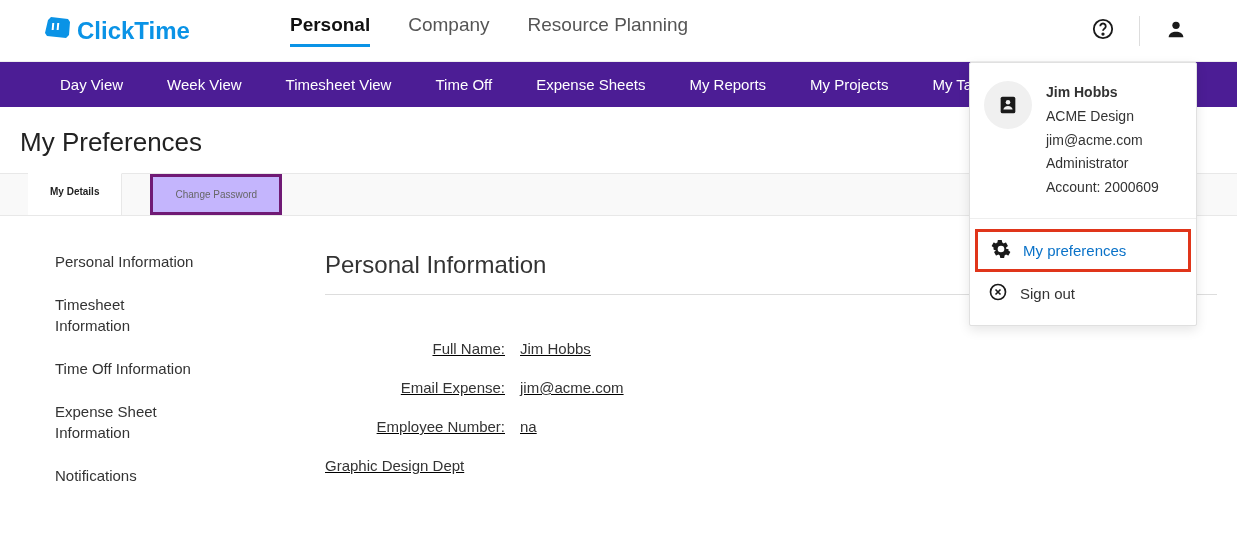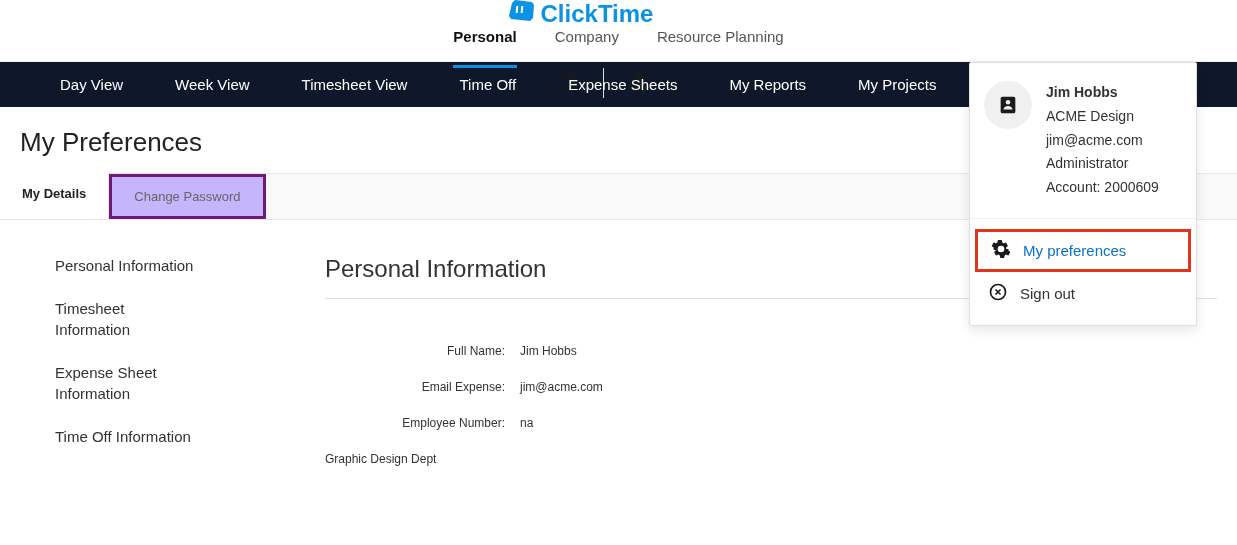--- a/index.html
+++ b/index.html
@@ -1,45 +1,45 @@
 <!DOCTYPE html>
 <html><head>
   <meta charset="utf-8">
   <style>
     * { margin: 0; padding: 0; box-sizing: border-box; }
     body { font-family: -apple-system, BlinkMacSystemFont, 'Segoe UI', Arial, sans-serif; background: #fff; width: 1237px; height: 545px; overflow: hidden; position: relative; }
     
-    .top-header { display: flex; align-items: center; height: 62px; padding: 0 20px; border-bottom: 1px solid #eee; flex-direction: column; }
+    .top-header { display: flex; align-items: center; height: 62px; padding: 0 20px; border-bottom: 1px solid #eee; }
     .logo { display: flex; align-items: center; color: #0a93e6; font-size: 24px; font-weight: 700; margin-right: 100px; margin-left: 25px; }
     .logo-icon { margin-right: 6px; }
     .top-nav { display: flex; gap: 38px; flex: 1; }
-    .top-nav-item { color: #555; font-size: 15px; cursor: pointer; padding-bottom: 20px; }
+    .top-nav-item { color: #555; font-size: 19px; cursor: pointer; padding-bottom: 8px; }
     .top-nav-item.active { color: #111; font-weight: 600; border-bottom: 3px solid #0a93e6; }
     .top-right { display: flex; align-items: center; gap: 25px; margin-right: 30px; }
     .divider-v { width: 1px; height: 30px; background: #ddd; }
     
-    .blue-bar { background: #0f172a; color: #fff; display: flex; align-items: center; height: 45px; padding: 14px 30px; gap: 8px; }
+    .blue-bar { background: #4c1d95; color: #fff; display: flex; align-items: center; height: 45px; padding: 14px 30px; gap: 0; }
     .blue-nav-item { color: #fff; font-size: 15px; padding: 0 22px; font-weight: 500; cursor: pointer; }
     
     .page-title-bar { padding: 20px 0 15px 20px; }
     .page-title { font-size: 26px; color: #222; font-weight: 400; }
     
     .tabs-bar { display: flex; border-top: 1px solid #e8e8e8; border-bottom: 1px solid #e8e8e8; background: #f9f9f9; }
-    .tab { padding: 12px 22px; color: #666; font-size: 13px; cursor: pointer; background: #f9f9f9; }
+    .tab { padding: 12px 22px; color: #666; font-size: 10px; cursor: pointer; background: #f9f9f9; margin-left: 28px; }
     .tab.active { background: #fff; color: #222; font-weight: 600; border-top: 1px solid #fff; margin-top: -1px; border-right: 1px solid #e8e8e8;}
     .tab.highlighted { border: 3px solid #701a75; background: #c4b5fd; text-align: right; }
     
     .content-area { display: flex; padding: 35px 20px 0 55px; }
     .sidebar { width: 220px; }
     .sidebar-item { color: #333; font-size: 15px; margin-bottom: 22px; cursor: pointer; line-height: 1.4; max-width: 140px; }
     
     .main-content { flex: 1; padding-left: 50px; }
     .section-title { font-size: 24px; color: #333; font-weight: 400; margin-bottom: 15px; }
     .section-divider { border-bottom: 1px solid #ddd; margin-bottom: 45px; }
-    .info-row { display: flex; margin-bottom: 22px; font-size: 12px; }
+    .info-row { display: flex; margin-bottom: 22px; font-size: 15px; text-decoration: underline; }
     .info-label { width: 195px; text-align: right; color: #333; padding-right: 15px; }
     .info-value { color: #333; }
     
     .user-dropdown { position: absolute; top: 62px; right: 40px; width: 228px; background: #fff; border: 1px solid #e0e0e0; border-radius: 2px; box-shadow: 0 4px 12px rgba(0,0,0,0.1); z-index: 100; }
     .dropdown-header { display: flex; padding: 18px 18px 18px 14px; border-bottom: 1px solid #eee; }
     .avatar-circle { width: 48px; height: 48px; border-radius: 50%; background: #f0f0f0; display: flex; align-items: center; justify-content: center; margin-right: 14px; flex-shrink: 0; }
     .dropdown-info { font-size: 14px; line-height: 1.7; color: #333; }
     .dropdown-name { font-weight: 700; }
     .dropdown-actions { padding: 10px 0; }
     .dropdown-action { display: flex; align-items: center; padding: 10px 18px; cursor: pointer; gap: 12px; font-size: 15px; color: #333; }
@@ -102,22 +102,23 @@
 
 <div class="tabs-bar">
   <div class="tab active">My Details</div>
   <div class="tab highlighted">Change Password</div>
 </div>
 
 <div class="content-area">
   <div class="sidebar">
     <div class="sidebar-item">Personal Information</div>
     <div class="sidebar-item">Timesheet Information</div>
+    <div class="sidebar-item">Time Off Information</div>
     <div class="sidebar-item">Expense Sheet Information</div>
-    <div class="sidebar-item">Time Off Information</div>
+    <div class="sidebar-item">Notifications</div>
   </div>
   <div class="main-content">
     <h2 class="section-title">Personal Information</h2>
     <div class="section-divider"></div>
     <div class="info-row">
       <div class="info-label">Full Name:</div>
       <div class="info-value">Jim Hobbs</div>
     </div>
     <div class="info-row">
       <div class="info-label">Email Expense:</div>

